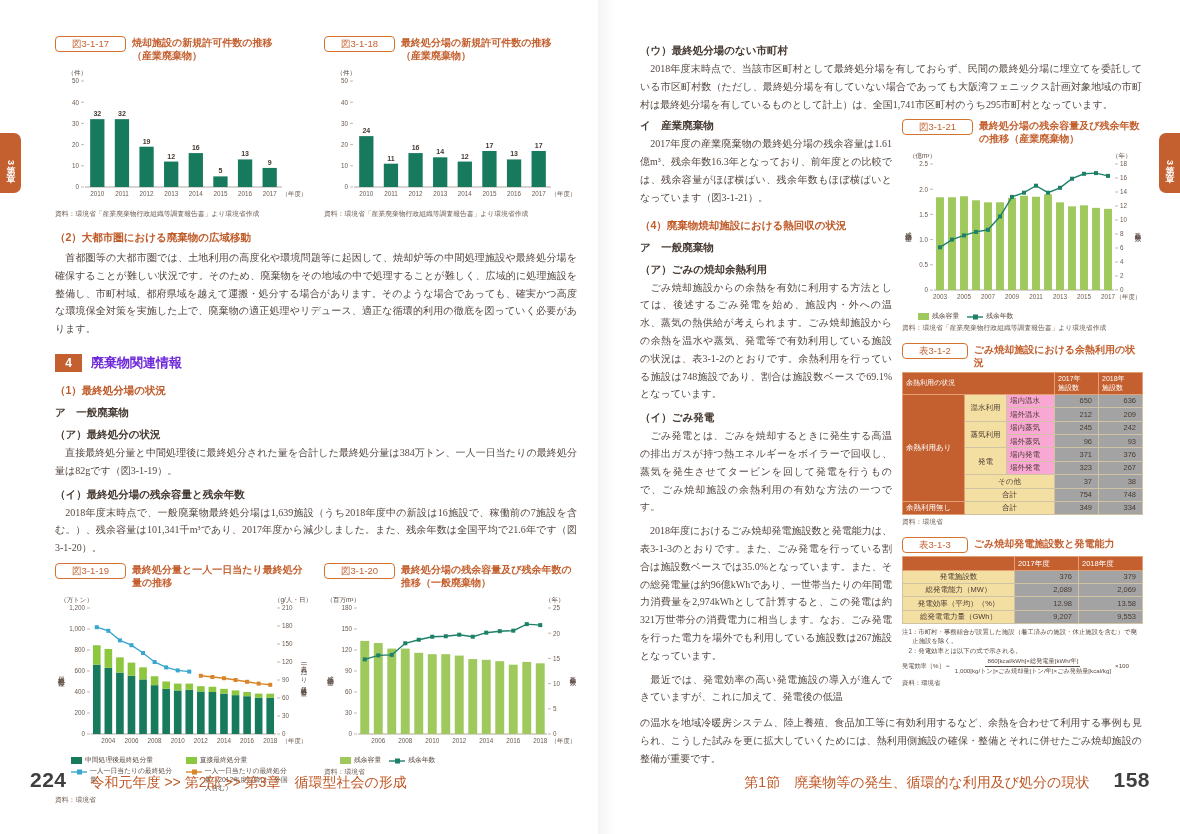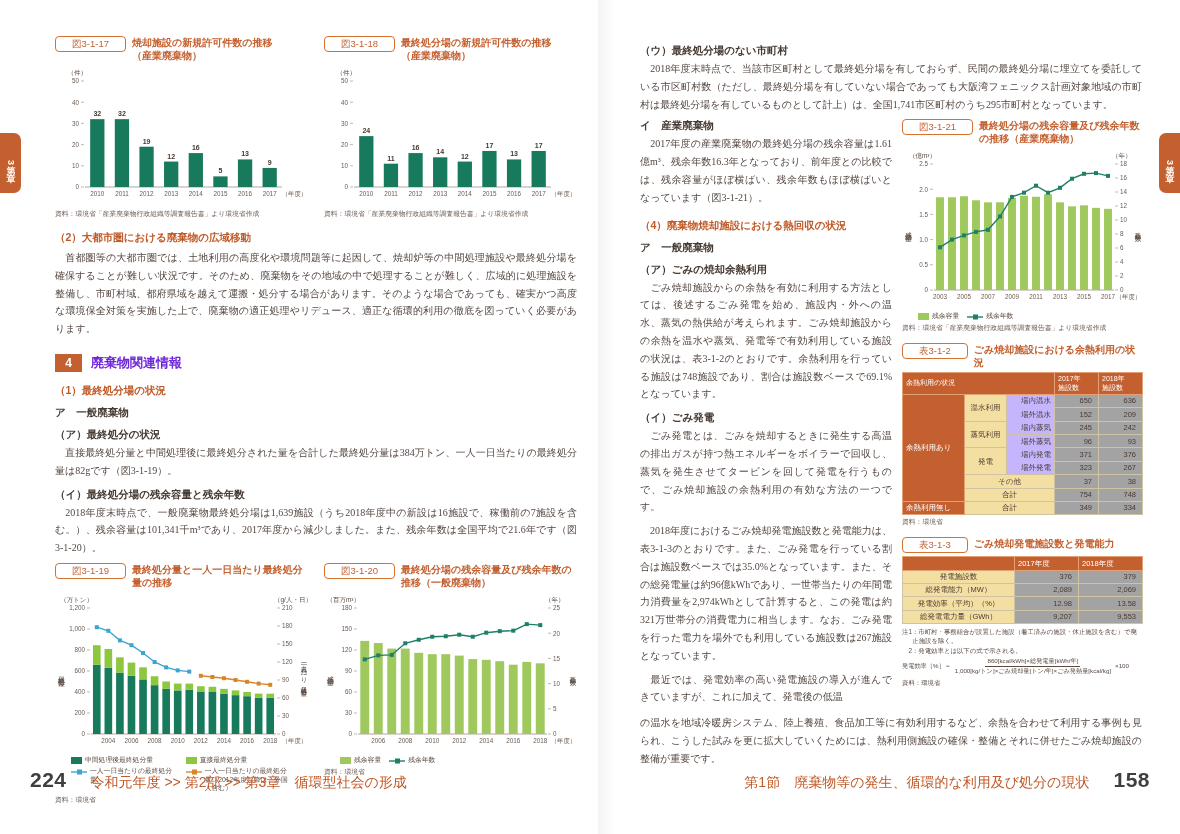--- a/index.html
+++ b/index.html
@@ -51,21 +51,21 @@
   .col-fig{width:240px;flex:none;}
   .col-fig .figure{width:240px;}
   
   .tbl-block{margin-top:10px;}
   .dtable{border-collapse:collapse;width:100%;font-size:7.5px;color:#4a3b33;table-layout:fixed;}
   .dtable td{border:1px solid #cfc3a4;padding:1.5px 3px;line-height:1.25;}
   .dtable .or{background:#c4602f;color:#fff;text-align:left;vertical-align:middle;
               border-color:#e2a074;font-weight:normal;}
   .dtable .hdr{font-size:7px;white-space:pre-line;}
   .dtable .yl{background:#f4dfa2;text-align:center;vertical-align:middle;}
-  .dtable .yl2{background:#c4b5fd;text-align:right;vertical-align:middle;}
+  .dtable .yl2{background:#f9a8d4;text-align:left;vertical-align:middle;}
   .dtable .num{background:#a3a3a3;text-align:right;padding-right:6px;}
   .tnotes{font-size:6.4px;color:#5a4a42;line-height:1.45;margin-top:3px;}
   .tnotes .nt{padding-left:1.6em;text-indent:-1.6em;}
   .formula{display:flex;align-items:center;gap:2px;font-size:6.2px;margin:2px 0;}
   .frac{display:inline-flex;flex-direction:column;align-items:center;}
   .fr-num{border-bottom:1px solid #5a4a42;padding:0 2px;}
   .fr-den{padding:0 2px;}
   .tbl-source{font-size:6.8px;color:#6a5a50;margin-top:2px;}
   
   .footer{position:absolute;top:768px;display:flex;align-items:baseline;gap:24px;}
@@ -622,21 +622,21 @@
             </tr>
             <tr>
               <td class="or" rowspan="8">余熱利用あり</td>
               <td class="yl" rowspan="2">温水利用</td>
               <td class="yl2">場内温水</td>
               <td class="num">650</td>
               <td class="num">636</td>
             </tr>
             <tr>
               <td class="yl2">場外温水</td>
-              <td class="num">152</td>
+              <td class="num">212</td>
               <td class="num">209</td>
             </tr>
             <tr>
               <td class="yl" rowspan="2">蒸気利用</td>
               <td class="yl2">場内蒸気</td>
               <td class="num">245</td>
               <td class="num">242</td>
             </tr>
             <tr>
               <td class="yl2">場外蒸気</td>

